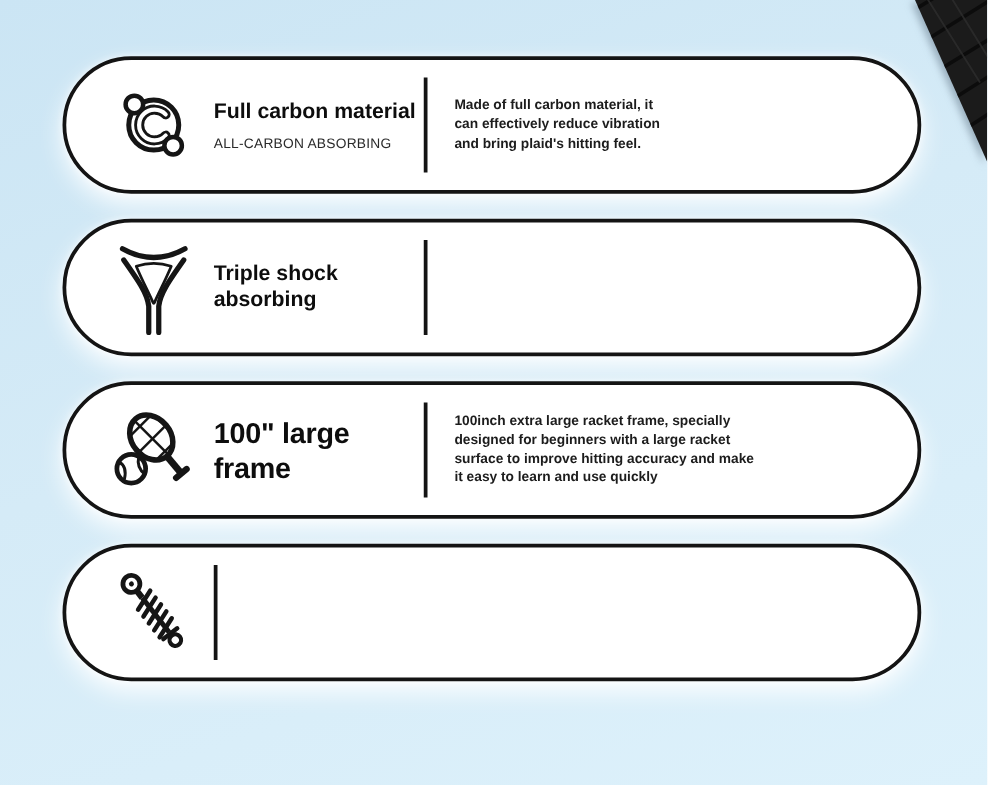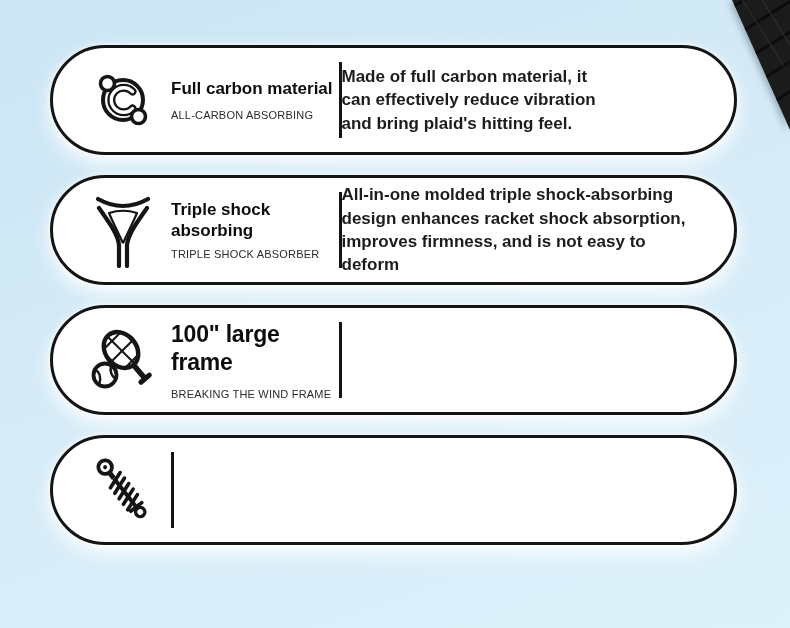--- a/index.html
+++ b/index.html
@@ -23,21 +23,21 @@
   .title-block{flex:0 0 168px;display:flex;flex-direction:column;justify-content:center;}
   .title{margin:0;color:#0d0d0d;font-weight:bold;white-space:pre-line;line-height:1.22;}
   .subtitle{color:#2b2b2b;font-size:11px;font-weight:400;letter-spacing:.2px;white-space:nowrap;}
   .c1 .title{font-size:17px;}  .c1 .subtitle{margin-top:10px;}
   .c2 .title{font-size:17px;}  .c2 .subtitle{margin-top:6px;}
   .c3 .title{font-size:23px;letter-spacing:-.2px;}  .c3 .subtitle{margin-top:12px;}
   .c4 .title{font-size:14.5px;} .c4 .subtitle{margin-top:16px;}
 
   .divider{flex:0 0 2.5px;width:2.5px;height:76px;background:#141414;align-self:center;}
 
-  .desc{flex:1;margin:0;color:#1c1c1c;font-size:17px;font-weight:bold;
+  .desc{flex:1;margin:0;padding-left:22px;color:#1c1c1c;font-size:11px;font-weight:bold;
         line-height:1.38;white-space:pre-line;}
 
   .stroke{fill:none;stroke:#151515;}
 </style>
 </head>
 <body>
 
 <div class="stage">
 
   <svg class="grip" viewBox="0 0 80 134" aria-hidden="true">
@@ -89,27 +89,22 @@
         <svg width="64" height="76" viewBox="0 0 64 76">
           <path class="stroke" d="M7,7 Q32,21 57,7" stroke-width="4.2" stroke-linecap="round"></path>
           <path class="stroke" d="M8,16 C20,33 27,43 28,53 L28,74" stroke-width="4.2" stroke-linecap="round"></path>
           <path class="stroke" d="M56,16 C44,33 37,43 36,53 L36,74" stroke-width="4.2" stroke-linecap="round"></path>
           <path class="stroke" d="M18,21 Q32,16.5 46,21 C41,33 35,44 32.6,50 Q32,51.5 31.4,50 C29,44 23,33 18,21 Z" stroke-width="2.2" stroke-linejoin="round"></path>
         </svg>
       </div>
       <div class="title-block">
         <h2 class="title">Triple shock
 absorbing</h2>
-        <div class="subtitle">TRIPLE SHOCK ABSORBER</div>
       </div>
       <div class="divider"></div>
-      <p class="desc">All-in-one molded triple shock-absorbing
-design enhances racket shock absorption,
-improves firmness, and is not easy to
-deform</p>
     </section>
 
     <section class="card c3">
       <div class="icon-wrap">
         <svg width="74" height="74" viewBox="0 0 74 74">
           <defs>
             <clipPath id="headClip">
               <ellipse cx="35" cy="27" rx="14" ry="18" transform="rotate(-40 35 27)"></ellipse>
             </clipPath>
           </defs>
@@ -128,23 +123,26 @@
             <line class="stroke" x1="35" y1="46.5" x2="35" y2="64" stroke-width="5.5"></line>
             <line class="stroke" x1="29.5" y1="64.5" x2="40.5" y2="64.5" stroke-width="5" stroke-linecap="round"></line>
           </g>
           <circle cx="19" cy="52" r="11.5" fill="#ffffff" stroke="#151515" stroke-width="3.8"></circle>
           <path class="stroke" d="M9,46.5 Q16,50 13.5,60.5" stroke-width="2.4"></path>
           <path class="stroke" d="M25,42.5 Q23,51 30,56.5" stroke-width="2.4"></path>
         </svg>
       </div>
       <div class="title-block">
         <h2 class="title">100" large frame</h2>
-        <div class="subtitle">BREAKING THE WIND FRAME</div>
       </div>
       <div class="divider"></div>
+      <p class="desc">100inch extra large racket frame, specially
+designed for beginners with a large racket
+surface to improve hitting accuracy and make
+it easy to learn and use quickly</p>
     </section>
 
     <section class="card c4">
       <div class="icon-wrap">
         <svg width="66" height="86" viewBox="0 0 66 86">
           <g transform="rotate(-38 33 43)">
             <circle cx="33" cy="14" r="6.8" fill="#ffffff" stroke="#151515" stroke-width="3.8"></circle>
             <circle cx="33" cy="14" r="2" fill="#151515"></circle>
             <line class="stroke" x1="33" y1="21" x2="33" y2="28" stroke-width="5"></line>
             <line class="stroke" x1="33" y1="28" x2="33" y2="63" stroke-width="4"></line>

